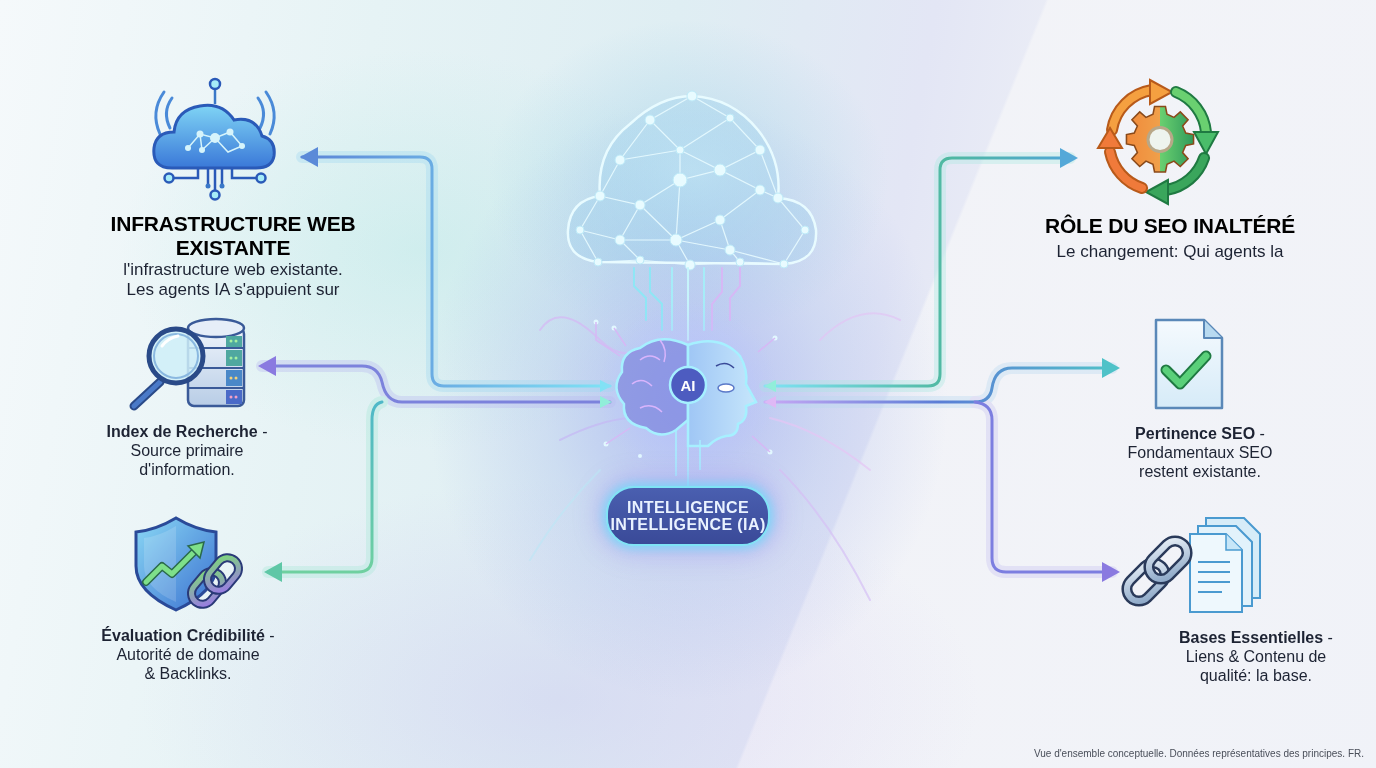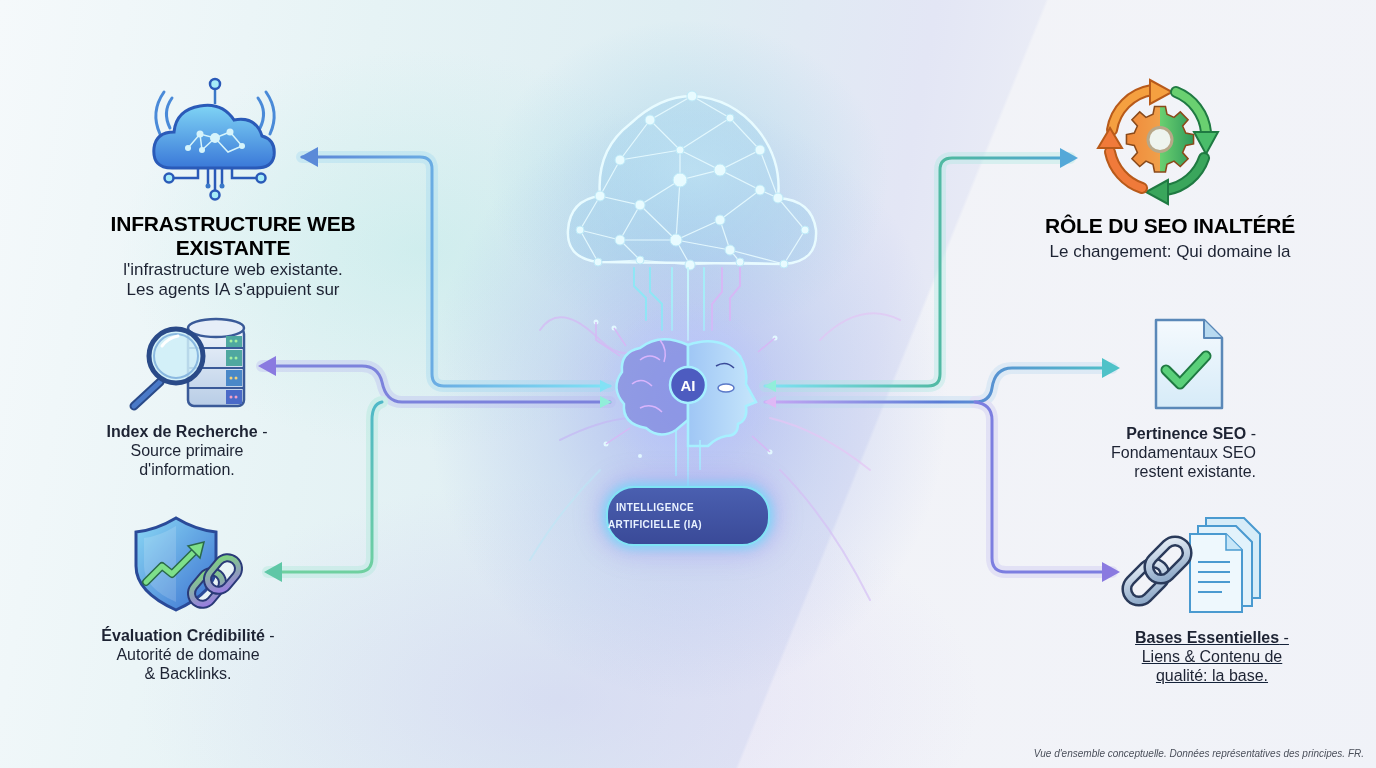--- a/index.html
+++ b/index.html
@@ -32,25 +32,25 @@
   .card .desc { font-size: 17px; line-height: 20px; color: #1d2333; }
   .card .lead { font-weight: 700; }
   .card .body { font-size: 16px; line-height: 19px; color: #1d2333; }
 
   .ai-pill {
     position: absolute; left: 606px; top: 486px; width: 160px; height: 56px;
     border-radius: 28px;
     background: linear-gradient(180deg, #4a5fb0 0%, #3a4a98 100%);
     border: 2px solid #7fe3f5;
     box-shadow: 0 0 10px 3px rgba(110,220,250,0.75), 0 0 24px 8px rgba(150,130,240,0.35);
-    display: flex; align-items: center; justify-content: flex-start; text-align: center;
-    color: #e9f2ff; font-weight: 700; font-size: 10px; line-height: 17px; letter-spacing: 0.4px;
+    display: flex; align-items: center; justify-content: center; text-align: center;
+    color: #e9f2ff; font-weight: 700; font-size: 16px; line-height: 17px; letter-spacing: 0.4px;
   }
   .footer-note {
-    position: absolute; right: 12px; bottom: 9px; font-size: 10px; color: #4a4f5a; font-style: italic;
+    position: absolute; right: 12px; bottom: 9px; font-size: 10px; color: #4a4f5a;
   }
 </style>
 </head>
 <body>
 
 <div id="stage">
   <div class="bg bg-base"></div>
   <div class="bg bg-diag"></div>
   <div class="bg bg-glow"></div>
 
@@ -230,21 +230,21 @@
         <path d="M614 328 L626 346"></path>
         <path d="M775 338 L758 352"></path>
       <path d="M606 444 L630 428"></path>
         <path d="M770 452 L752 436"></path>
     </g>
   </svg>
 
   <div class="ai-pill">
     <div>
       <div>INTELLIGENCE</div>
-      <div>ARTIFICIELLE (IA)</div>
+      <div>INTELLIGENCE (IA)</div>
     </div>
   </div>
 
   <svg class="layer" width="1376" height="768" viewBox="0 0 1376 768">
     <defs>
       <linearGradient id="cloudBlue" x1="0" x2="0" y1="0" y2="1">
         <stop offset="0" stop-color="#7fd4f5"></stop>
           <stop offset="1" stop-color="#3a78d8"></stop>
       </linearGradient>
       <linearGradient id="dbGrad" x1="0" x2="0" y1="0" y2="1">
@@ -435,33 +435,33 @@
     <div class="body">
       <div><span class="lead">Index de Recherche</span><span> -</span></div>
       <div>Source primaire</div>
       <div>d'information.</div>
     </div>
   </div>
 
   <div class="card" style="left:1030px; top:214px; width:280px;">
     <div class="title-upper">RÔLE DU SEO INALTÉRÉ</div>
     <div class="desc" style="margin-top:4px;">
-      <div>Le changement: Qui domaine la</div>
-    </div>
-  </div>
-
-  <div class="card" style="left:1056px; top:424px; width:200px;text-align:right;">
+      <div>Le changement: Qui agents la</div>
+    </div>
+  </div>
+
+  <div class="card" style="left:1100px; top:424px; width:200px;">
     <div class="body">
       <div><span class="lead">Pertinence SEO</span><span> -</span></div>
       <div>Fondamentaux SEO</div>
       <div>restent existante.</div>
     </div>
   </div>
 
-  <div class="card" style="left:1112px; top:628px; width:200px;text-decoration:underline;">
+  <div class="card" style="left:1156px; top:628px; width:200px;">
     <div class="body">
       <div><span class="lead">Bases Essentielles</span><span> -</span></div>
       <div>Liens &amp; Contenu de</div>
       <div>qualité: la base.</div>
     </div>
   </div>
 
   <div class="footer-note">Vue d'ensemble conceptuelle. Données représentatives des principes. FR.</div>
 </div>
 

